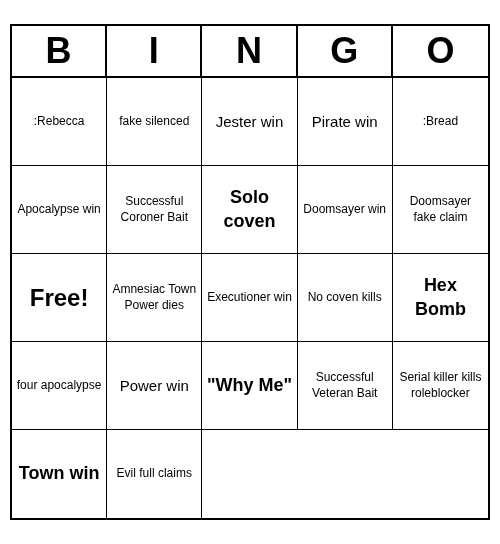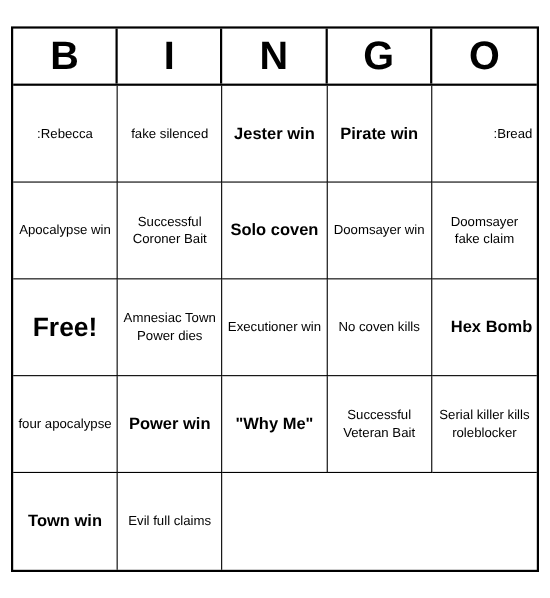--- a/index.html
+++ b/index.html
@@ -57,35 +57,34 @@
       text-align: center;
       padding: 4px;
       min-height: 88px;
       font-size: 12px;
       line-height: 1.3;
       word-break: break-word;
     }
 
     .bingo-cell:nth-child(5n) {
       border-right: none;
-      justify-content: flex-end;
     }
 
     .bingo-cell:nth-child(n+21) {
       border-bottom: none;
     }
 
     .bingo-cell.large-text {
-      font-size: 15px;
+      font-size: 18px;
       font-weight: bold;
     }
 
     .bingo-cell.medium-text {
       font-size: 15px;
-      font-weight: bold;
+      font-weight: normal;
     }
 
     .bingo-cell.free {
       font-size: 24px;
       font-weight: bold;
     }
 
     .cell-text {
       display: block;
     }

